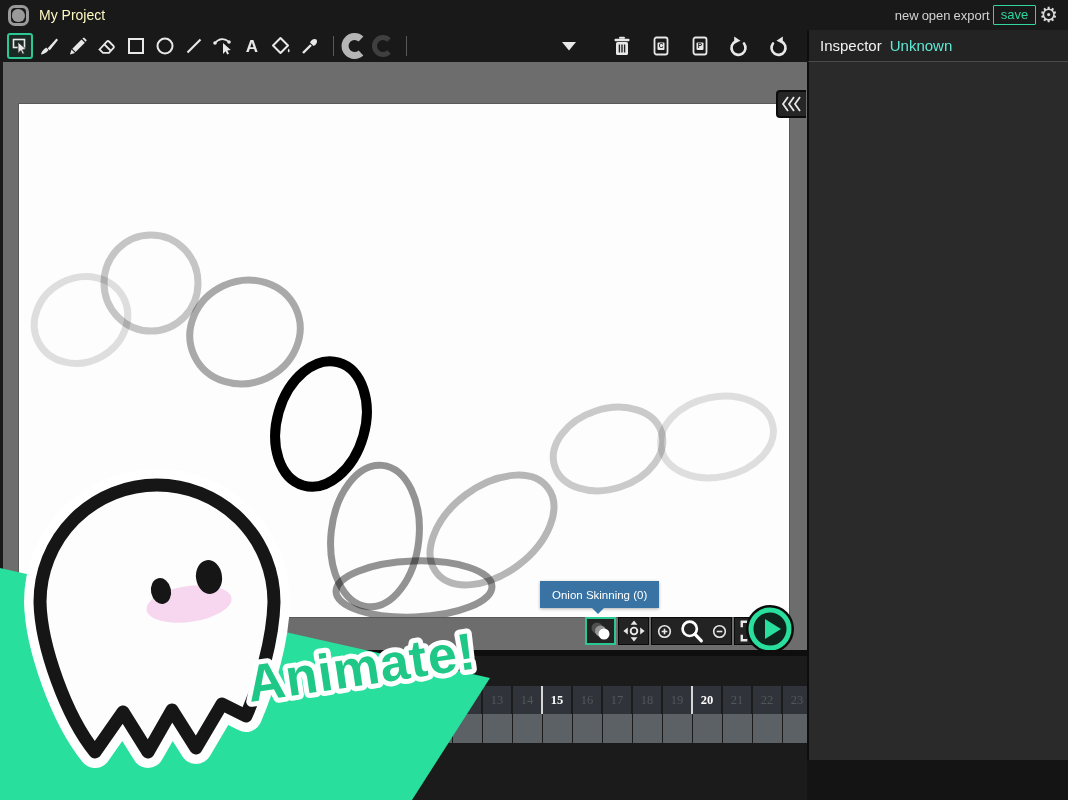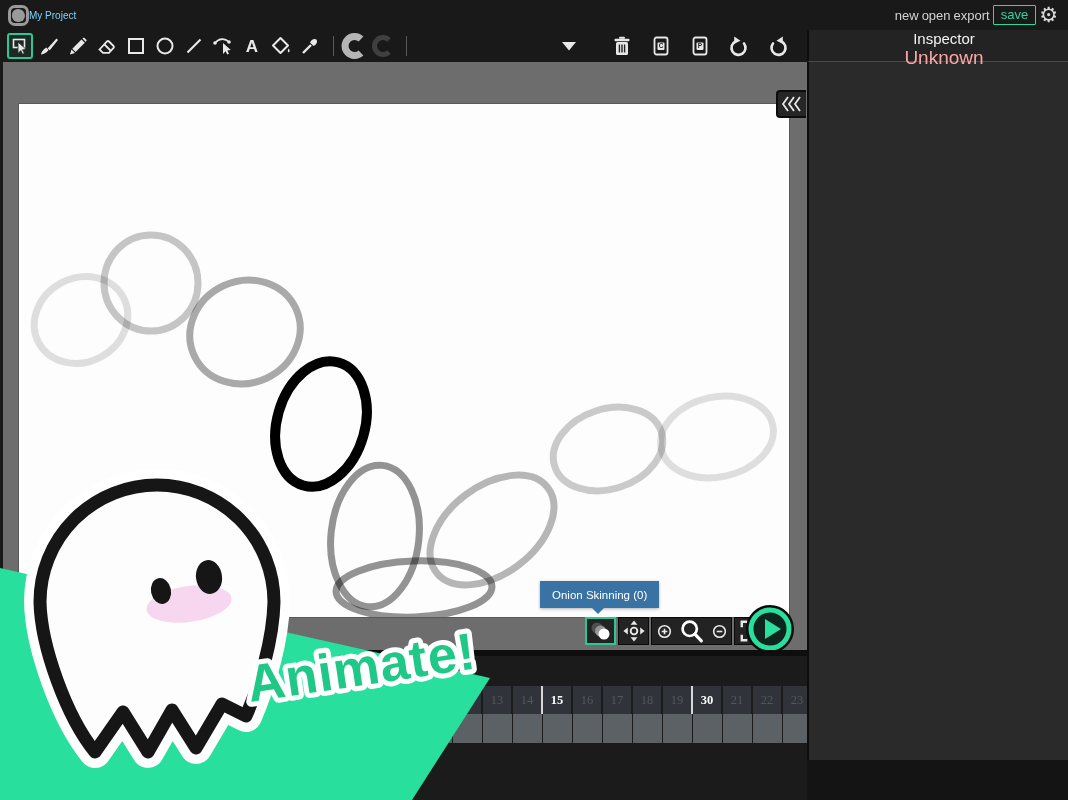--- a/index.html
+++ b/index.html
@@ -9,41 +9,41 @@
     --green:#2bc795; --green2:#28df9d; --save:#2fd6a0; --blue:#3973a3;
     --chrome:#191919; --canvasbg:#6d6d6d; --panel:#2a2a2a; --tl:#1b1b1b;
     --cell:#30343a; --fcell:#5c6166; --ink:#e8e8e8;
   }
   .abs{position:absolute;}
   
   #topbar{left:0;top:0;width:1068px;height:30px;background:var(--chrome);
     display:flex;align-items:center;padding:0 10px 0 8px;z-index:30;}
   #logo{width:21px;height:21px;border:3px solid #9a9a9a;border-radius:7px;position:relative;}
   #logo .blob{position:absolute;left:1px;top:1px;width:13px;height:13px;background:#9a9a9a;border-radius:50% 60% 55% 50%;}
-  #title{color:#7dd3fc;font-size:10px;}
+  #title{color:#fef9c3;font-size:14px;margin-left:10px;}
   #topmenu{margin-left:auto;display:flex;align-items:center;gap:3px;}
   .menu-item{color:#d2d2d2;font-size:13px;cursor:default;}
   #save-btn{color:var(--save);border:1.5px solid var(--save);border-radius:1px;
     font-size:13px;padding:1px 7px 2px;background:transparent;}
   #gear{color:#d9d9d9;font-size:21px;line-height:21px;font-family:"DejaVu Sans",sans-serif;}
   
   #toolbar{left:0;top:30px;width:807px;height:32px;background:var(--chrome);
     display:flex;align-items:center;padding-left:7px;z-index:25;}
   .tool{width:26px;height:26px;display:flex;align-items:center;justify-content:center;
     margin-right:3px;border-radius:3px;}
   .tool.selected{border:2px solid var(--green);background:rgba(43,199,149,.10);}
   .sep{width:1px;height:20px;background:#585858;margin:0 7px;}
   #tb-right{margin-left:auto;display:flex;align-items:center;gap:13px;padding-right:16px;}
   #tb-right .tool{margin-right:0;}
   
   #insp-header{left:807px;top:30px;width:261px;height:32px;background:#232323;
     border-bottom:1px solid #4a4a4a;border-left:2px solid #0d0d0d;
-    display:flex;align-items:center;padding-left:11px;z-index:25;flex-direction:column;}
+    display:flex;align-items:center;padding-left:11px;gap:8px;z-index:25;}
   #insp-title{color:#f2f2f2;font-size:15px;}
-  #insp-sel{color:#fca5a5;font-size:19px;}
+  #insp-sel{color:#5eead4;font-size:15px;}
   #insp-body{left:807px;top:62px;width:261px;height:698px;background:var(--panel);
     border-left:2px solid #0d0d0d;z-index:5;}
   
   #canvas-area{left:0;top:62px;width:807px;height:588px;background:var(--canvasbg);
     border-left:3px solid #191919;z-index:1;}
   #paper{position:absolute;left:16px;top:42px;width:770px;height:513px;background:#fdfdfd;
     box-shadow:0 0 0 1px rgba(0,0,0,.18);}
   #collapse-btn{position:absolute;left:773px;top:28px;width:30px;height:28px;
     background:#262626;border:2px solid #0c0c0c;border-right:none;border-radius:4px 0 0 4px;
     display:flex;align-items:center;justify-content:center;z-index:6;}
@@ -325,21 +325,21 @@
       <div class="fnum hl">10</div>
       <div class="fnum">11</div>
       <div class="fnum">12</div>
       <div class="fnum">13</div>
       <div class="fnum">14</div>
       <div class="fnum hl">15</div>
       <div class="fnum">16</div>
       <div class="fnum">17</div>
       <div class="fnum">18</div>
       <div class="fnum">19</div>
-      <div class="fnum hl">30</div>
+      <div class="fnum hl">20</div>
       <div class="fnum">21</div>
       <div class="fnum">22</div>
       <div class="fnum">23</div>
     </div>
   <div id="tl-cells">
       <div class="fcell"></div>
       <div class="fcell"></div>
       <div class="fcell"></div>
       <div class="fcell"></div>
       <div class="fcell"></div>

